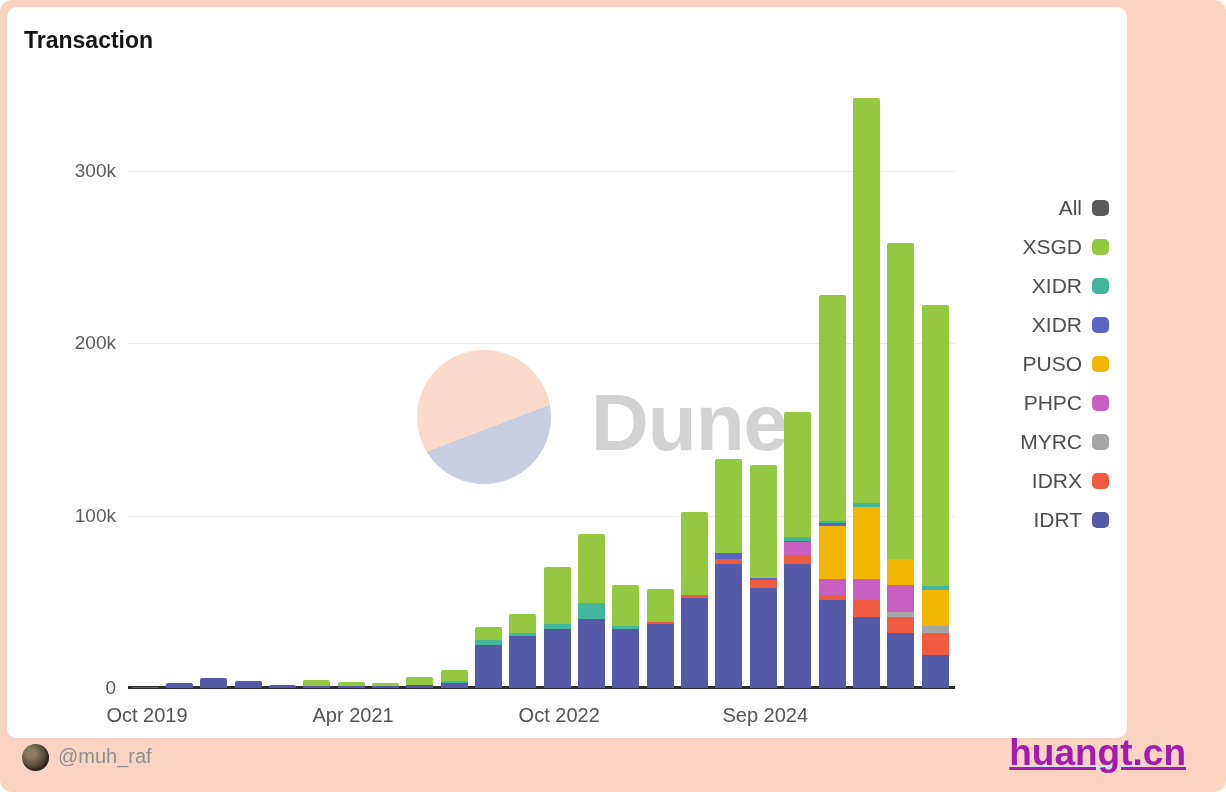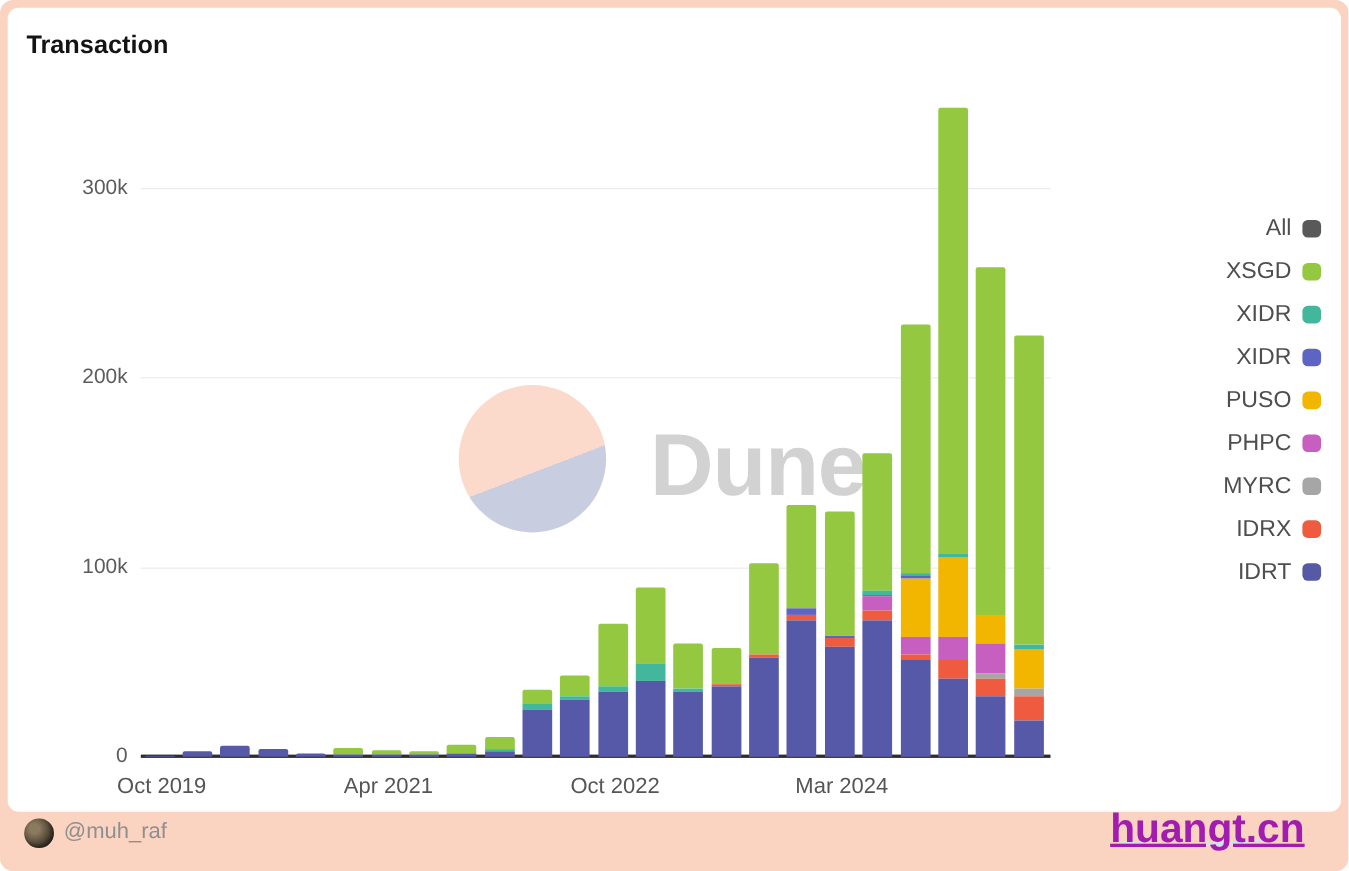--- a/index.html
+++ b/index.html
@@ -1,17 +1,17 @@
 <!DOCTYPE html>
 <html style="--peach: #fbd3c1; --wm-peach: #fbdacb; --wm-lav: #c9cde0;"><head>
 <meta charset="utf-8">
 <style>
   html,body{margin:0;padding:0;background:#ffffff;font-family:"Liberation Sans",sans-serif;}
   .stage{position:relative;width:1226px;height:792px;background:var(--peach,#fbd3c1);border-radius:12px;overflow:hidden;}
-  .card{position:absolute;left:7px;top:7px;width:1212px;height:731px;background:#fff;border-radius:10px;}
+  .card{position:absolute;left:7px;top:7px;width:1120px;height:731px;background:#fff;border-radius:10px;}
   .title-row{position:absolute;left:17px;top:20px;display:flex;align-items:baseline;gap:20px;white-space:nowrap;}
   .title{font-size:23px;font-weight:700;color:#141414;}
   .subtitle{font-size:22px;font-weight:400;color:#1d1d1d;}
   .plot{position:absolute;left:0;top:0;width:1212px;height:731px;}
   .gridline{position:absolute;height:1px;background:#e9e9e9;z-index:1;}
   .y-label{position:absolute;width:72px;text-align:right;font-size:19px;color:#5c5c5c;z-index:1;}
   .x-label{position:absolute;font-size:20px;color:#555;text-align:center;transform:translateX(-50%);z-index:3;}
   .axis-line{position:absolute;height:3px;background:#2d2d2d;z-index:3;}
   .wm-circle{position:absolute;width:134px;height:134px;border-radius:50%;z-index:2;
              background:linear-gradient(159deg,var(--wm-peach,#fbdacb) 0 57%,var(--wm-lav,#c9cde0) 57%);}
@@ -171,21 +171,21 @@
           <div class="seg" style="height: 22.425px; background: rgb(238, 91, 63);"></div>
           <div class="seg" style="height: 6.9px; background: rgb(166, 166, 166);"></div>
           <div class="seg" style="height: 36.225px; background: rgb(242, 182, 0);"></div>
           <div class="seg" style="height: 3.45px; background: rgb(66, 183, 155);"></div>
           <div class="seg" style="height: 281.175px; background: rgb(147, 200, 64);"></div>
         </div>
         <div class="axis-line" style="left: 121px; top: 679px; width: 827px;"></div>
         <div class="x-label" style="left: 140px; top: 697px;">Oct 2019</div>
         <div class="x-label" style="left: 346.1px; top: 697px;">Apr 2021</div>
         <div class="x-label" style="left: 552.2px; top: 697px;">Oct 2022</div>
-        <div class="x-label" style="left: 758.3px; top: 697px;">Mar 2024</div>
+        <div class="x-label" style="left: 758.3px; top: 697px;">Sep 2024</div>
       </div>
     <div class="legend" id="legend">
         <div class="legend-row">
           <span class="legend-label">All</span>
           <span class="legend-swatch" style="background: rgb(89, 89, 89);"></span>
         </div>
         <div class="legend-row">
           <span class="legend-label">XSGD</span>
           <span class="legend-swatch" style="background: rgb(147, 200, 64);"></span>
         </div>

